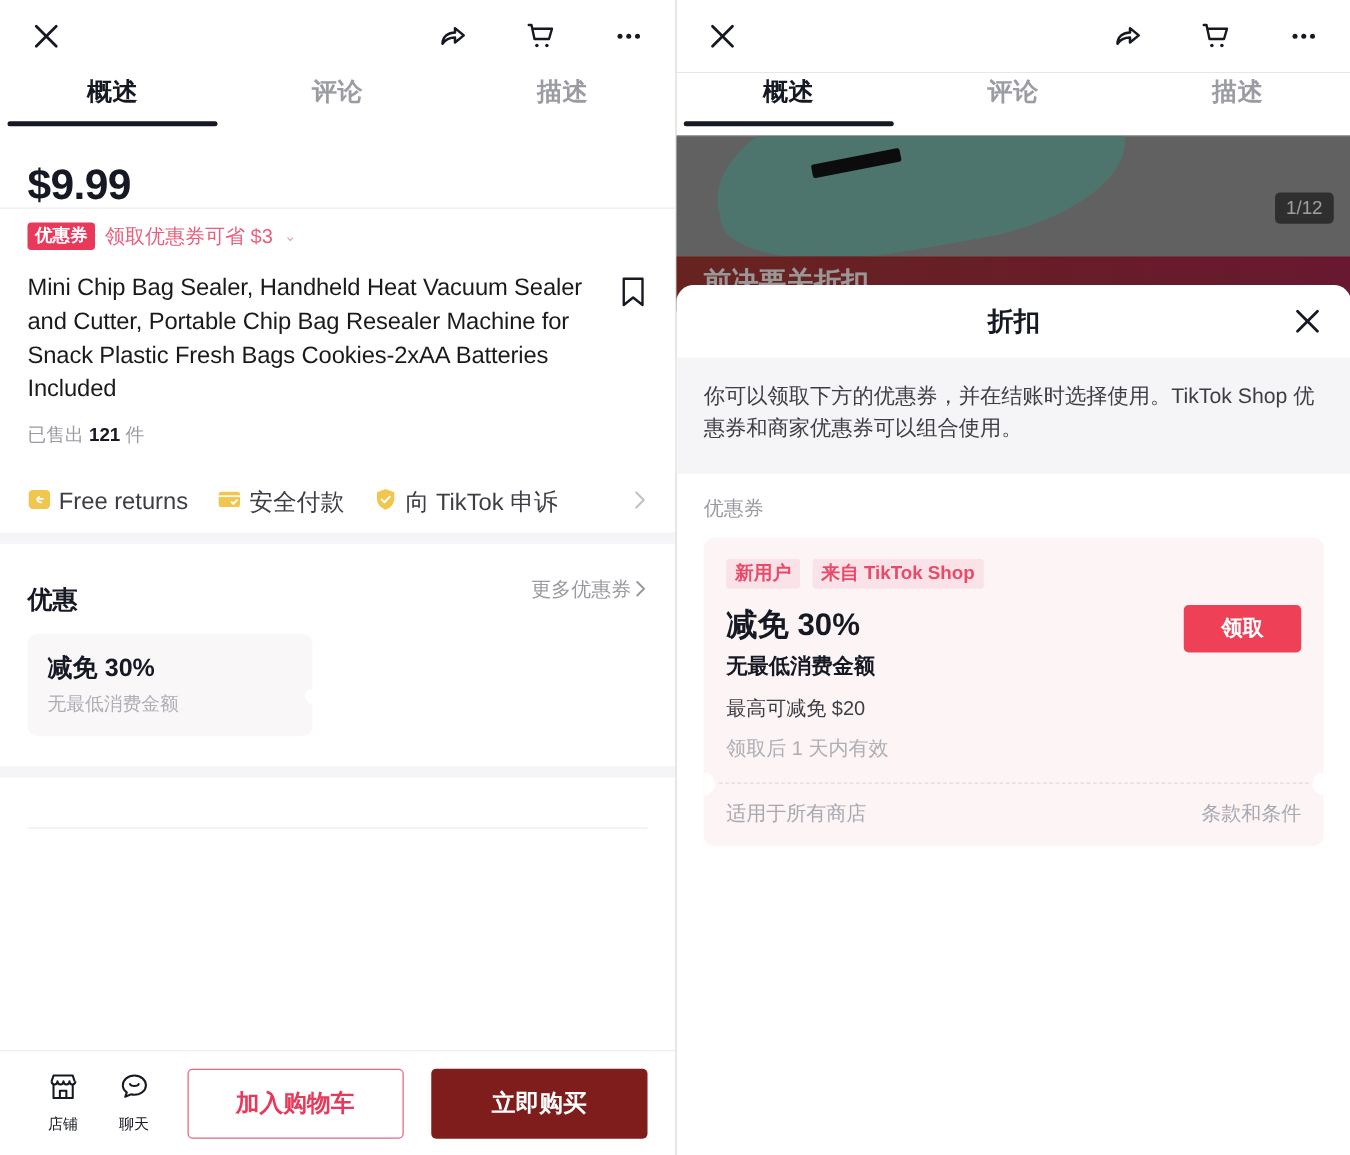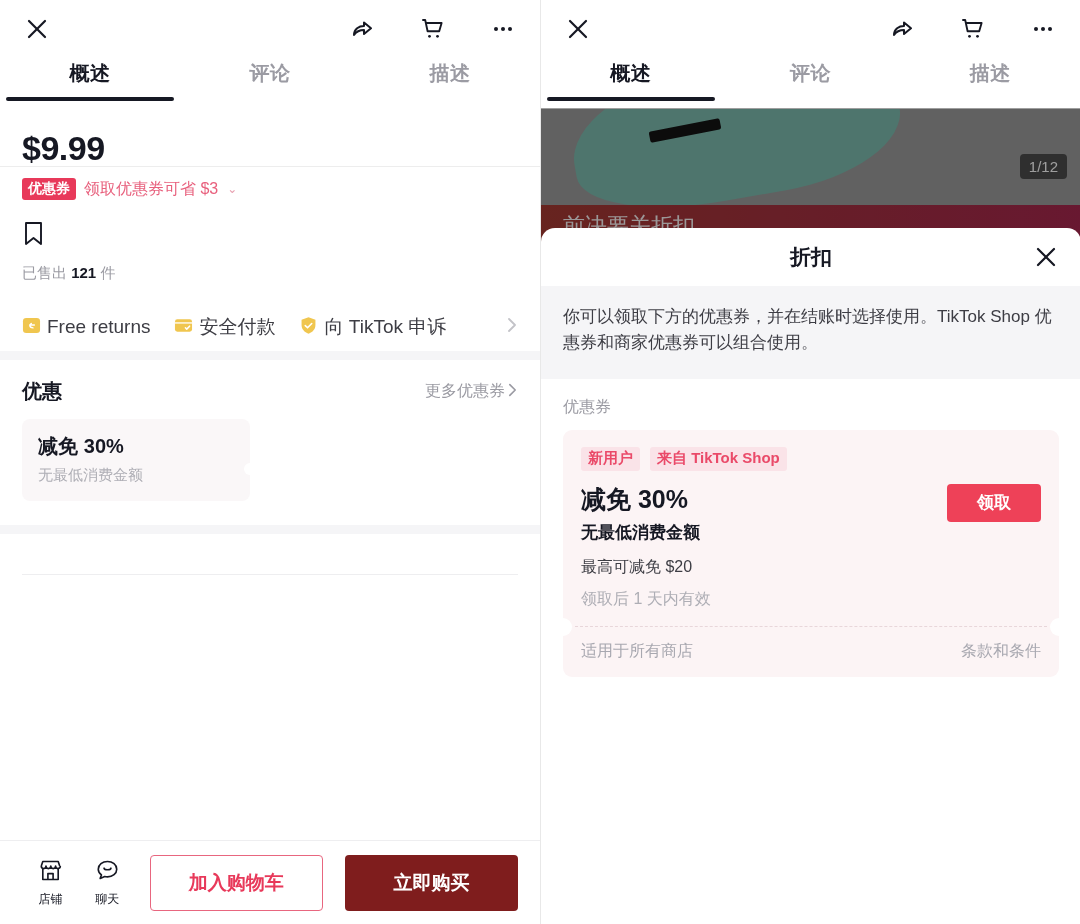--- a/index.html
+++ b/index.html
@@ -101,21 +101,21 @@
   .badge-label { font-size: 19px; color: #3d3d44; }
   .badge-gap { width: 8px; }
   .chev-right { margin-left: auto; color: #c3c3c8; }
 
   .sep-band { height: 9px; background: #f5f5f7; }
   .sep-thin { height: 1px; background: #eeeef0; margin: 0 22px; }
 
   
   .section { padding: 18px 22px 0 22px; }
   .section-head { display: flex; align-items: center; }
-  .section-title { font-size: 20px; font-weight: 700; color: #161823; }
+  .section-title { font-size: 20px; font-weight: 700; color: #161823; margin-top: 13px; }
   .section-more {
     margin-left: auto; display: flex; align-items: flex-start; gap: 2px;
     font-size: 16px; color: #9a9aa2; cursor: pointer;
   }
   .offer-card {
     margin-top: 14px;
     width: 228px; padding: 14px 16px 16px 16px;
     background: #faf7f8; border-radius: 8px;
     position: relative;
   }
@@ -195,21 +195,21 @@
     background: rgba(45,45,45,0.72); color: #fff;
     font-size: 15px; padding: 4px 9px; border-radius: 4px;
   }
   .r-redband {
     position: absolute; left: 0; top: 205px; width: 540px; height: 44px;
     background: linear-gradient(90deg, #a63a33 0%, #a8284f 100%);
     overflow: hidden;
   }
   .r-redband-txt {
     position: absolute; left: 22px; top: 6px;
-    font-size: 22px; font-weight: 400; color: #fff;
+    font-size: 22px; font-weight: 700; color: #fff;
     opacity: .95;
   }
 
   
   .modal {
     position: absolute; left: 0; top: 228px; z-index: 10;
     width: 540px; height: 696px;
     background: #fff;
     border-radius: 14px 14px 0 0;
     overflow: hidden;
@@ -323,20 +323,21 @@
       <div class="price-block">
         <div class="price">$9.99</div>
         <div class="coupon-line">
           <span class="coupon-tag">优惠券</span>
           <span class="coupon-text">领取优惠券可省 $3</span>
           <span class="coupon-caret">⌄</span>
         </div>
       </div>
 
       <div class="title-row">
+        <div class="product-title">Mini Chip Bag Sealer, Handheld Heat Vacuum Sealer and Cutter, Portable Chip Bag Resealer Machine for Snack Plastic Fresh Bags Cookies-2xAA Batteries Included</div>
         <div class="bookmark-icon">
           <svg width="23" height="27" viewBox="0 0 23 27" fill="none" stroke="#161823" stroke-width="1.9" stroke-linejoin="round">
               <path d="M4 3h15v21l-7.5-6L4 24z"></path>
             </svg>
         </div>
       </div>
 
       <div class="sold">
         <span>已售出</span>
         <b>121</b>

